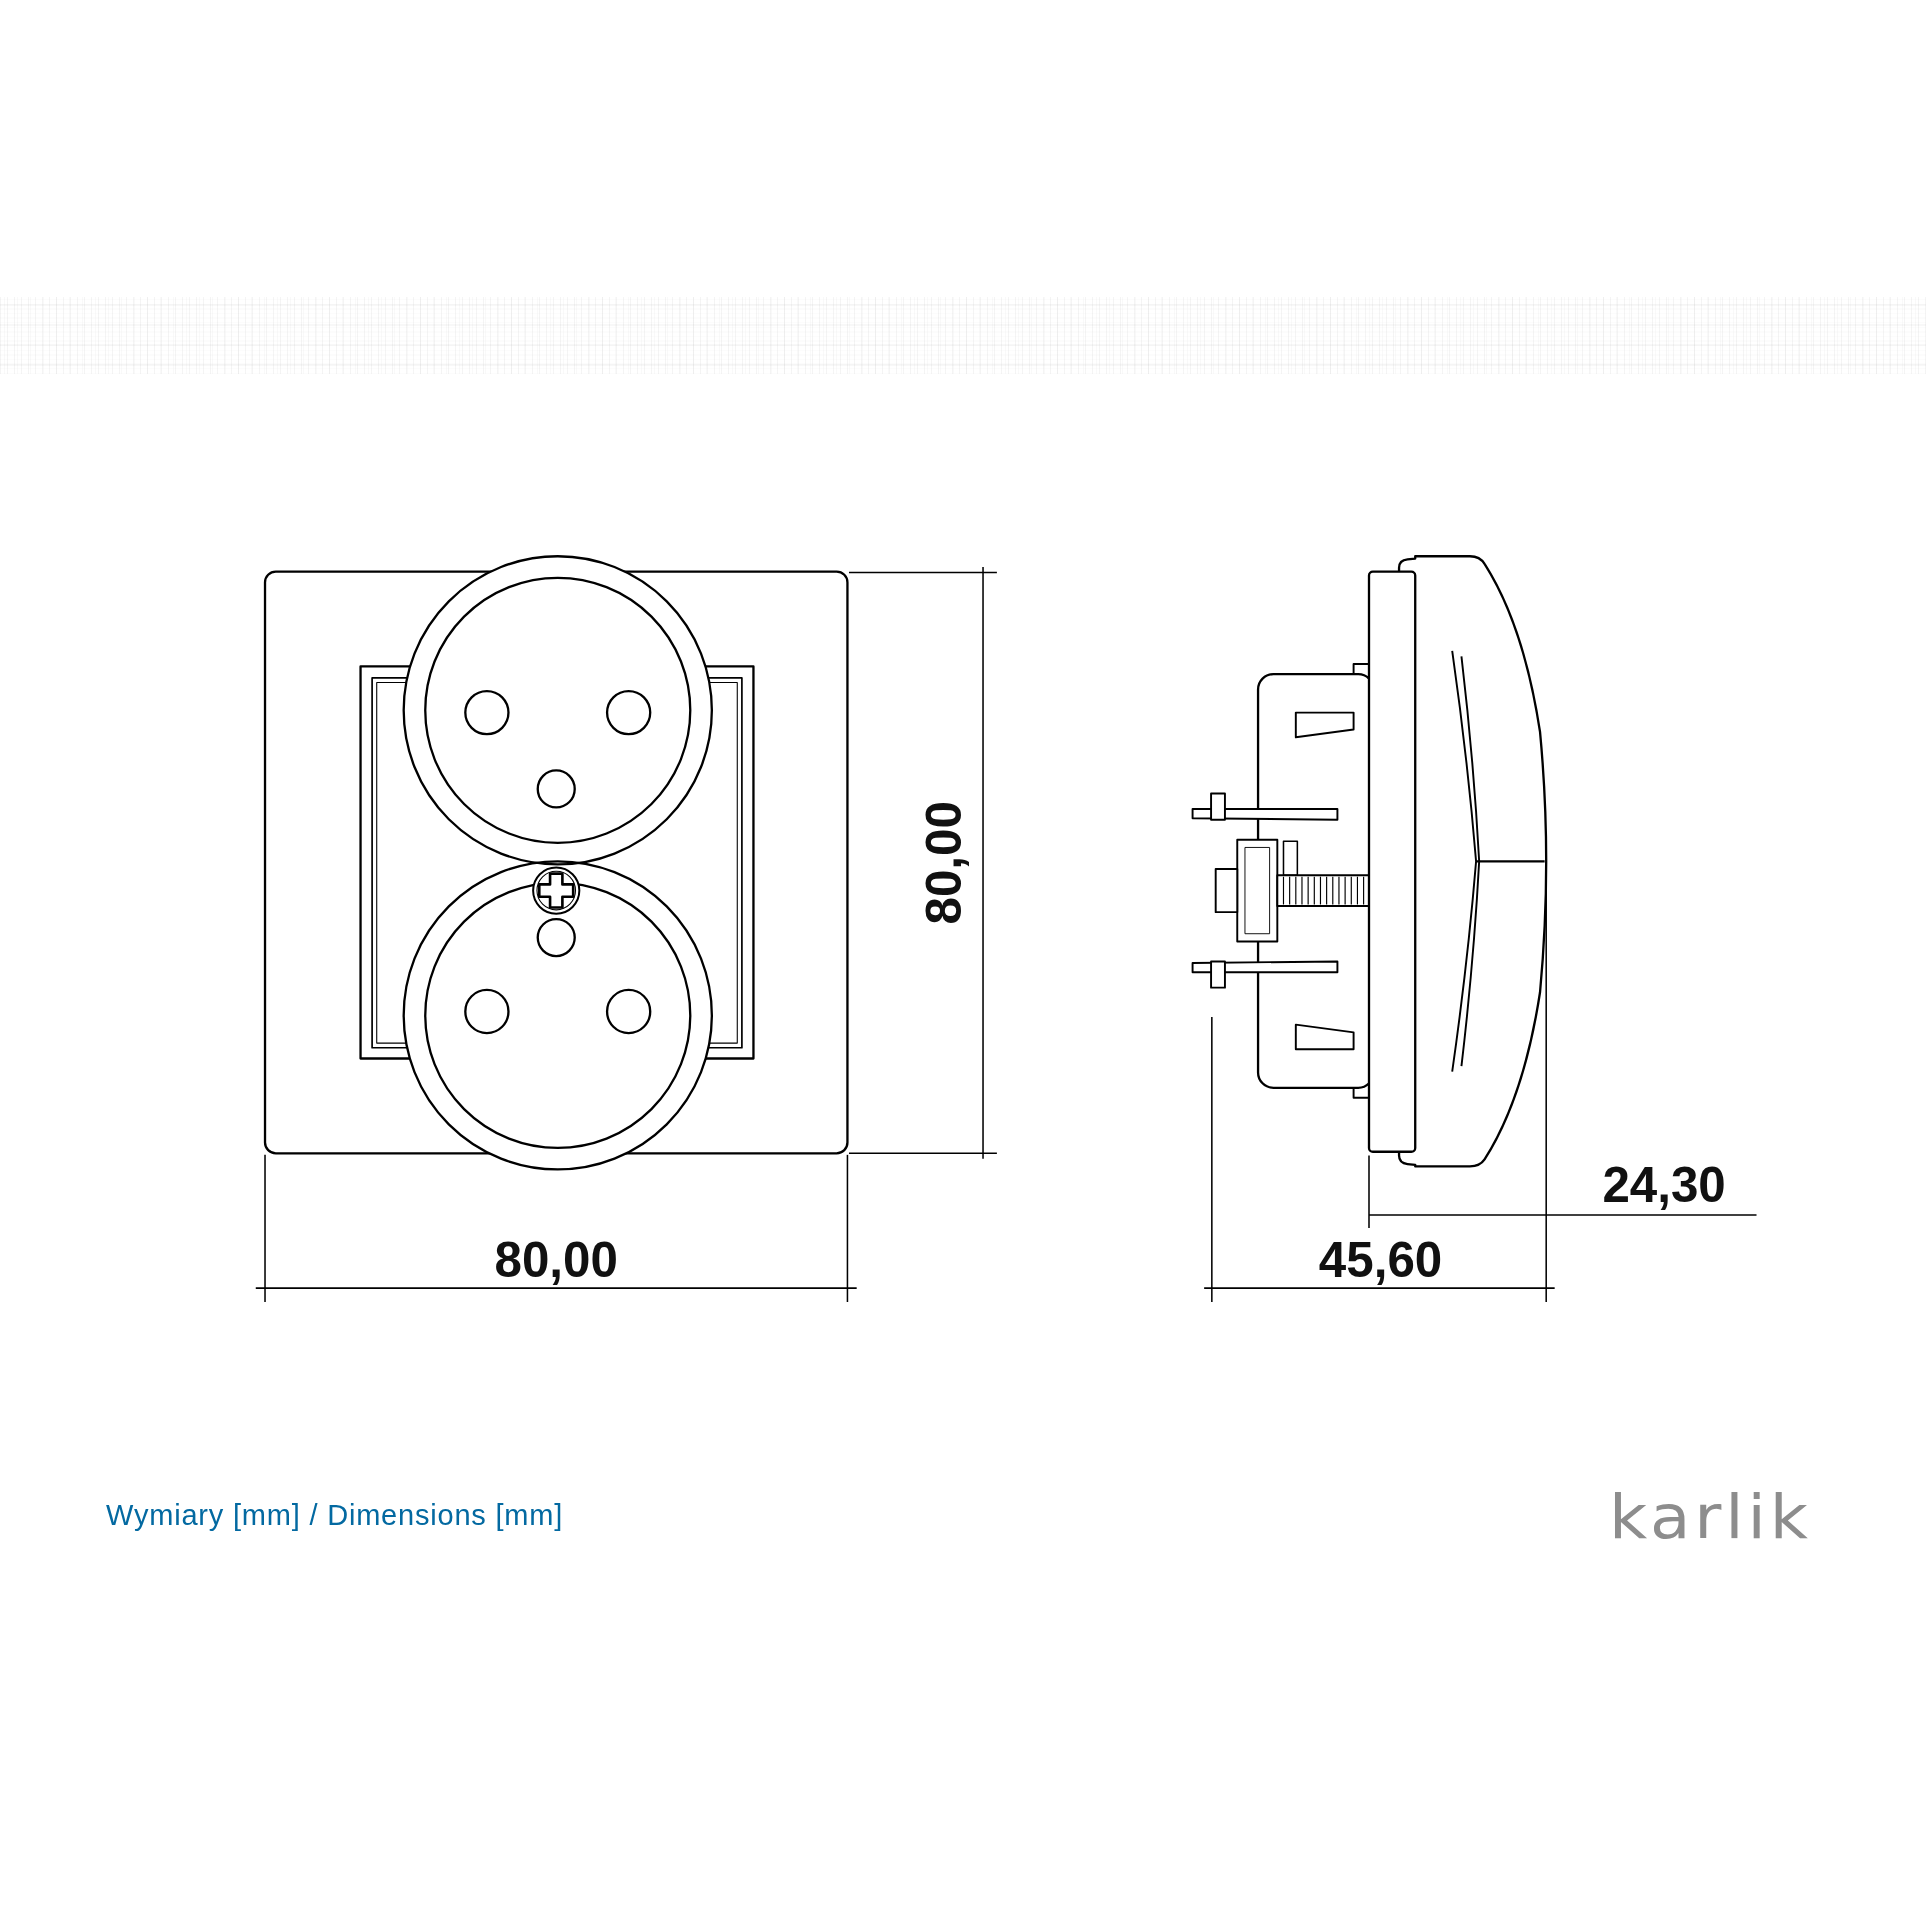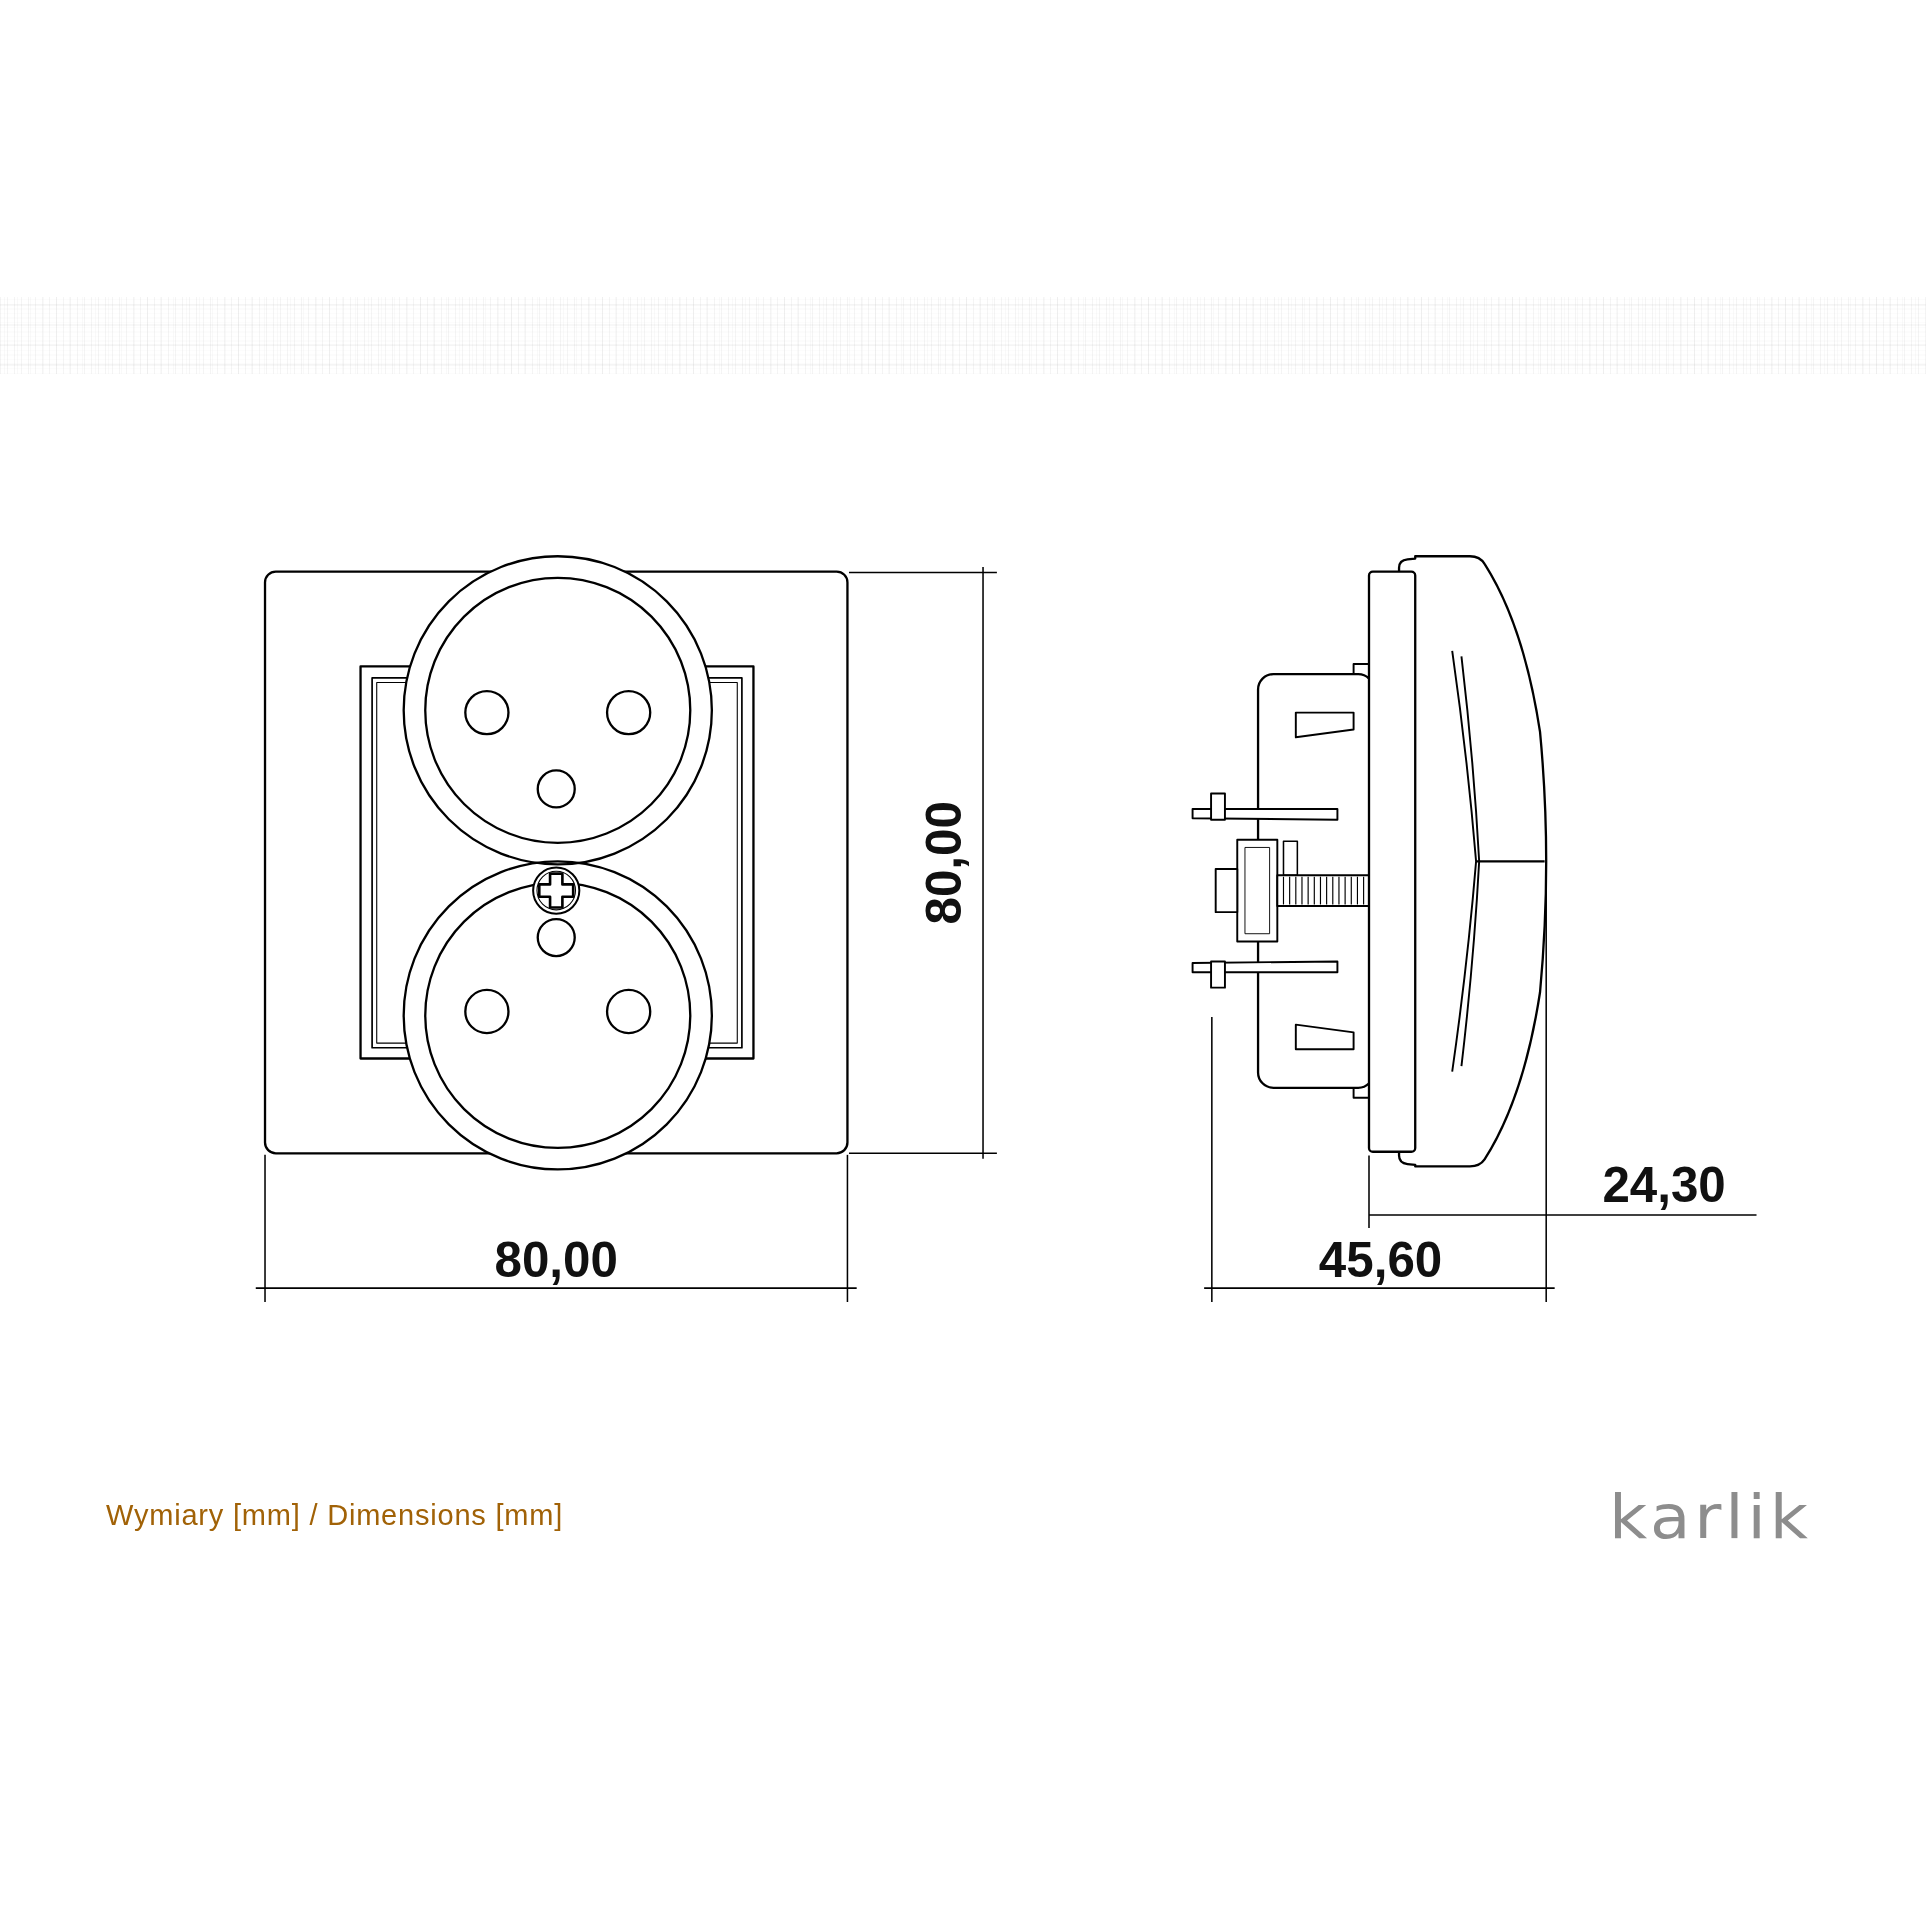--- a/index.html
+++ b/index.html
@@ -21,21 +21,21 @@
   }
   svg{position:absolute;left:0;top:0;}
   svg text.dim{
     font-family:"Liberation Sans", sans-serif;
     font-weight:bold;
     font-size:64px;
     fill:#111111;
   }
   .footer-note{
     position:absolute;left:106px;top:1499px;
-    font-size:29px;color:#a16207;letter-spacing:0.8px;
+    font-size:29px;color:#0369a1;letter-spacing:0.8px;
   }
   .brand-logo{
     position:absolute;left:1609px;top:1479px;width:270px;
     font-family:"DejaVu Sans", sans-serif;
     font-size:66px;color:#8d8d8d;
     letter-spacing:3.9px;font-weight:400;
     transform:scaleY(.92);
   }
 </style>
 </head>

